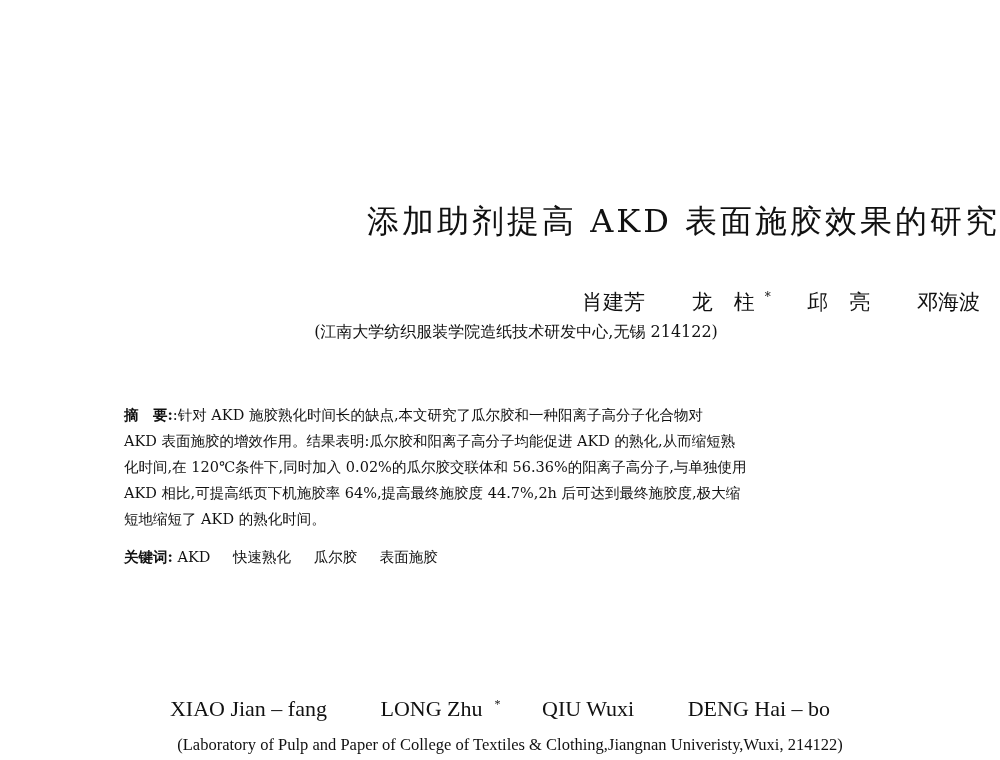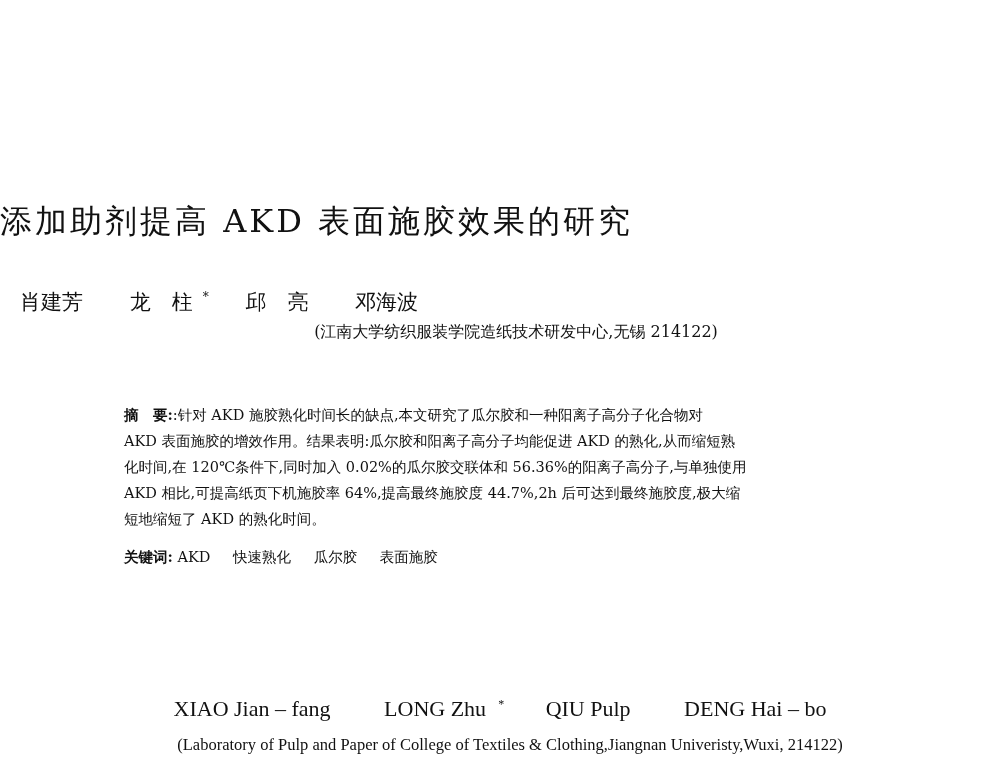--- a/index.html
+++ b/index.html
@@ -1,23 +1,23 @@
 <!DOCTYPE html>
 <html><head>
   <meta charset="utf-8">
   <style>
     html, body { margin: 0; padding: 0; background: #ffffff; }
     body { width: 1000px; height: 760px; position: relative; overflow: hidden; color: #111111; }
     .page { position: absolute; left: 0; top: 0; width: 1000px; height: 760px; }
     .cn-title {
-      position: absolute; left: 0; top: 200px; width: 1000px; text-align: left;
+      position: absolute; left: 0; top: 200px; width: 1000px; text-align: right;
       font-family: "DejaVu Serif", serif; font-size: 32px; letter-spacing: 3px; font-weight: normal;
     }
     .cn-authors {
-      position: absolute; left: 0; top: 288px; width: 1000px; text-align: left;
+      position: absolute; left: 0; top: 288px; width: 1000px; text-align: right;
       font-family: "DejaVu Serif", serif; font-size: 21px; word-spacing: 0px;
     }
     .cn-authors span { margin: 0 10px; }
     .cn-affil {
       position: absolute; left: 0; top: 322px; width: 1000px; text-align: center;
       font-family: "DejaVu Serif", serif; font-size: 16px; padding-left: 16px;
     }
     .abstract {
       position: absolute; left: 124px; top: 406px; width: 765px;
       font-family: "DejaVu Serif", serif; font-size: 14.5px; line-height: 18px;
@@ -71,19 +71,19 @@
     <span class="kw">AKD</span>
     <span class="kw">快速熟化</span>
     <span class="kw">瓜尔胶</span>
     <span class="kw">表面施胶</span>
   </div>
 
 
   <div class="en-authors">
     <span><span>XIAO Jian – fang</span></span>
     <span><span>LONG Zhu</span><sup>*</sup></span>
-    <span><span>QIU Pulp</span></span>
+    <span><span>QIU Wuxi</span></span>
     <span><span>DENG Hai – bo</span></span>
   </div>
 
   <div class="en-affil">(Laboratory of Pulp and Paper of College of Textiles &amp; Clothing,Jiangnan Univeristy,Wuxi, 214122)</div>
 
 </div>
 
 </body></html>

